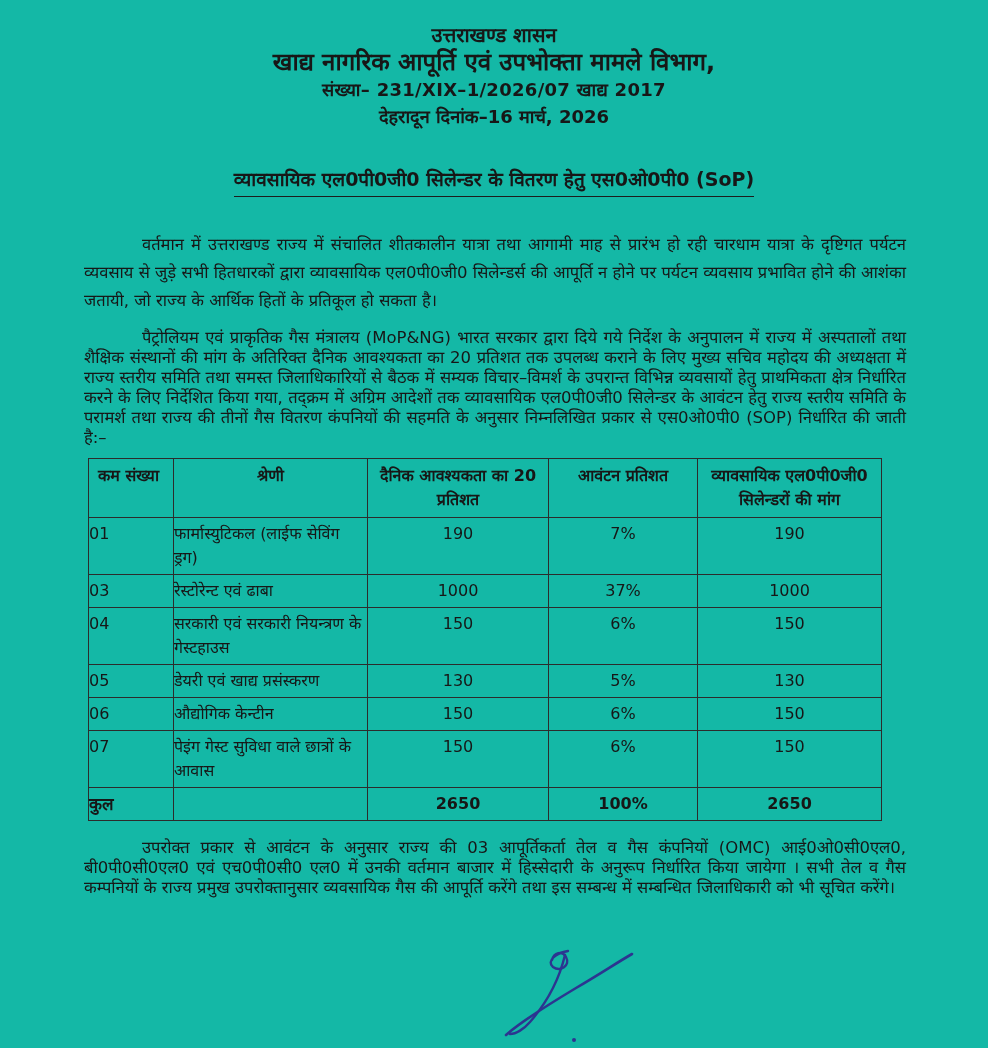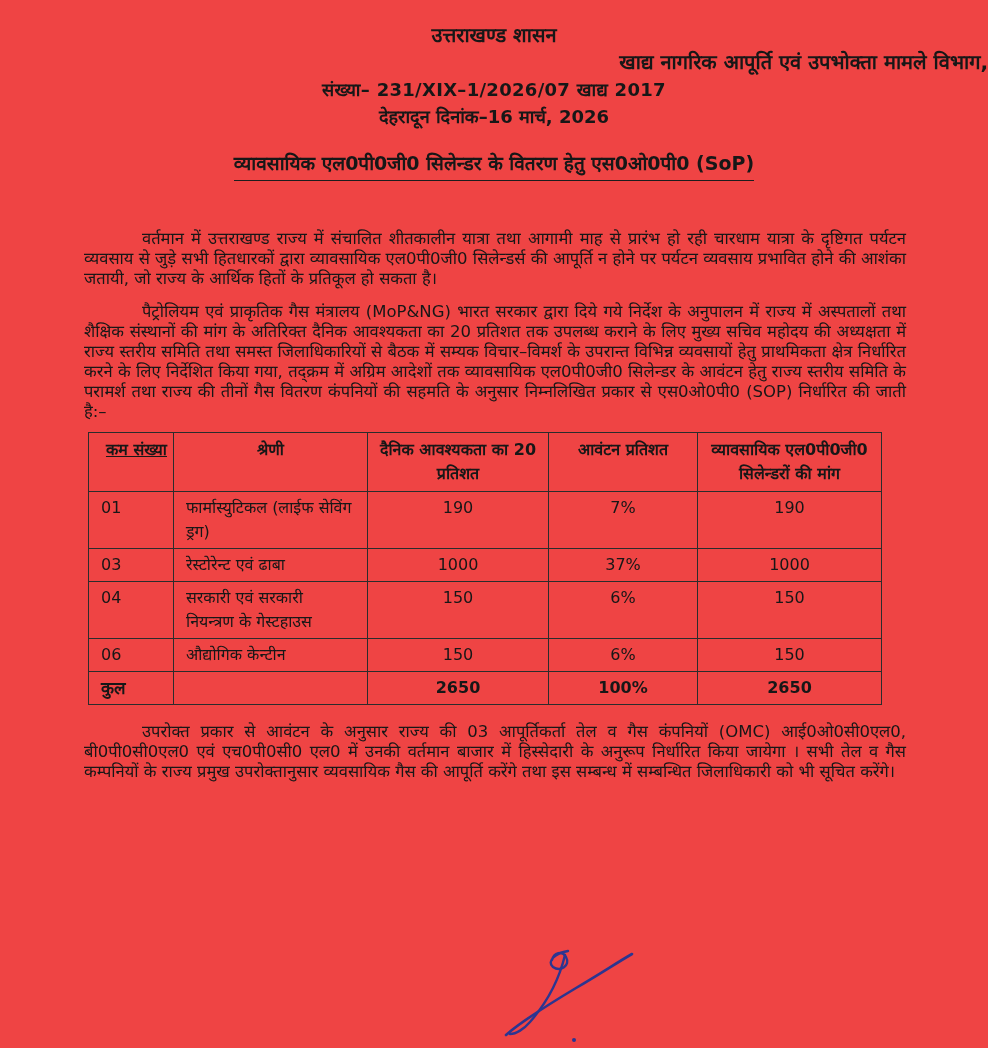--- a/index.html
+++ b/index.html
@@ -1,85 +1,85 @@
 <!DOCTYPE html>
 <html lang="hi"><head>
 <meta charset="utf-8">
 <style>
   html,body{margin:0;padding:0;background:#e9e9e9;}
   .page{
     position:relative;
     width:988px;height:1048px;
     margin:0 auto;
-    background:#ef4444;
+    background:#14b8a6;
     color:#171717;
     font-family:"DejaVu Sans","Liberation Sans",sans-serif;
     overflow:hidden;
     box-sizing:border-box;
   }
   
   .letterhead{
     padding-top:22px;
     text-align:center;
     font-weight:700;
     line-height:27px;
   }
   .letterhead .l1{font-size:20px;}
-  .letterhead .l2{font-size:20px;text-align:right;}
+  .letterhead .l2{font-size:24px;}
   .letterhead .l3{font-size:18px;letter-spacing:.3px;}
   .letterhead .l4{font-size:18px;text-align:center;}
   
   .subject{
-    margin-top:20px;
+    margin-top:36px;
     text-align:center;
   }
   .subject span{
     display:inline-block;
     font-size:19px;
     font-weight:700;
     border-bottom:1.6px solid #1d1d1d;
     padding-bottom:4px;
   }
   
   .para{
     width:822px;
     margin:13px 0 0 84px;
     font-size:16.5px;
     font-weight:500;
     line-height:20px;
     text-align:justify;
     text-indent:58px;
   }
-  .para.first{margin-top:48px;line-height:20px;}
+  .para.first{margin-top:34px;line-height:28px;}
   
   table.sop{
     border-collapse:collapse;
     table-layout:fixed;
     margin:10px 0 0 88px;
     width:793px;
     font-size:16px;
     font-weight:500;
   }
   table.sop col.c1{width:85px;}
   table.sop col.c2{width:194px;}
   table.sop col.c3{width:181px;}
   table.sop col.c4{width:149px;}
   table.sop col.c5{width:184px;}
   table.sop th,table.sop td{
     border:1.7px solid #2c2c2c;
-    padding:4px 12px;
+    padding:4px 0;
     vertical-align:top;
     line-height:24px;
   }
   table.sop th{
     font-weight:700;
     text-align:center;
     padding:5px 6px;
   }
-  table.sop th.sno-h{text-align:right;padding-left:9px;text-decoration:underline;}
+  table.sop th.sno-h{text-align:left;padding-left:9px;}
   td.sno{text-align:left;padding-left:10px;}
   td.cat{text-align:left;}
   td.num{text-align:center;}
   tr.total td{font-weight:700;}
   tr.total td.sno{font-size:17px;}
   
   .sign-wrap{
     position:absolute;
     left:468px;top:944px;
     width:214px;height:100px;
@@ -137,22 +137,36 @@
         <td class="num">1000</td>
       </tr>
       <tr>
         <td class="sno">04</td>
         <td class="cat">सरकारी एवं सरकारी नियन्त्रण के गेस्टहाउस</td>
         <td class="num">150</td>
         <td class="num">6%</td>
         <td class="num">150</td>
       </tr>
       <tr>
+        <td class="sno">05</td>
+        <td class="cat">डेयरी एवं खाद्य प्रसंस्करण</td>
+        <td class="num">130</td>
+        <td class="num">5%</td>
+        <td class="num">130</td>
+      </tr>
+      <tr>
         <td class="sno">06</td>
         <td class="cat">औद्योगिक केन्टीन</td>
+        <td class="num">150</td>
+        <td class="num">6%</td>
+        <td class="num">150</td>
+      </tr>
+      <tr>
+        <td class="sno">07</td>
+        <td class="cat">पेइंग गेस्ट सुविधा वाले छात्रों के आवास</td>
         <td class="num">150</td>
         <td class="num">6%</td>
         <td class="num">150</td>
       </tr>
       <tr class="total">
         <td class="sno">कुल</td>
         <td class="cat"></td>
         <td class="num">2650</td>
         <td class="num">100%</td>
         <td class="num">2650</td>

